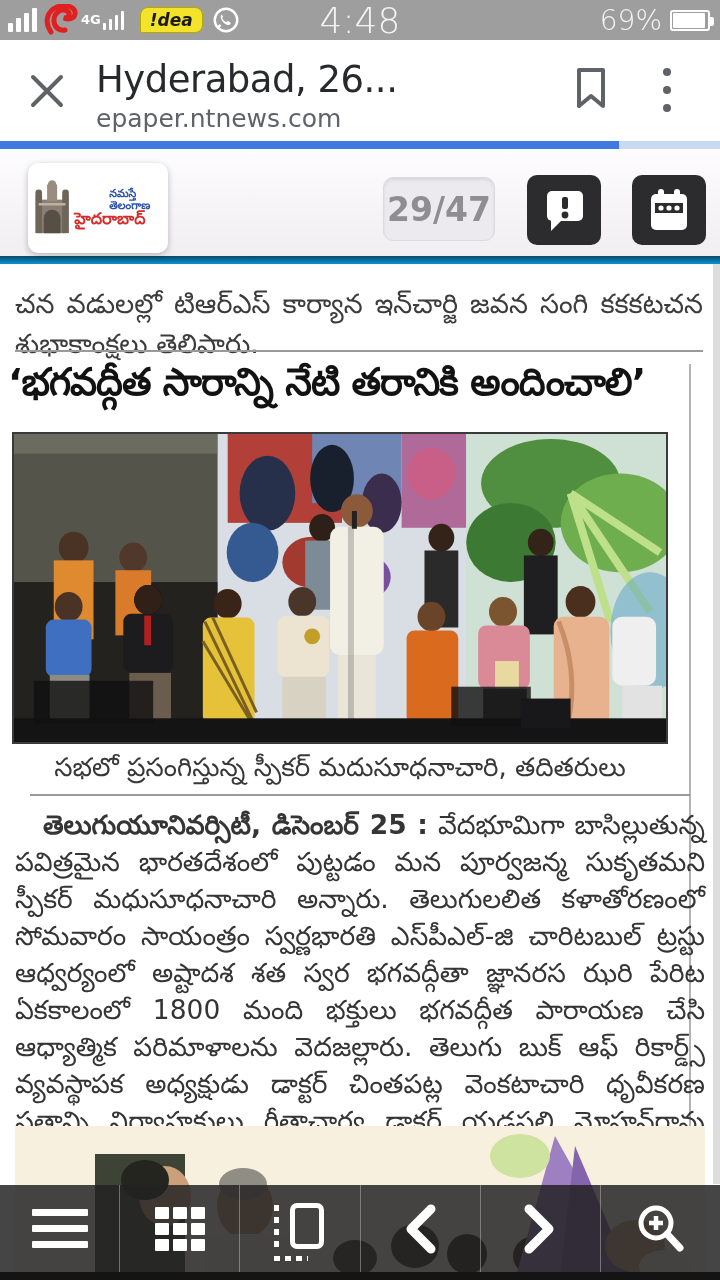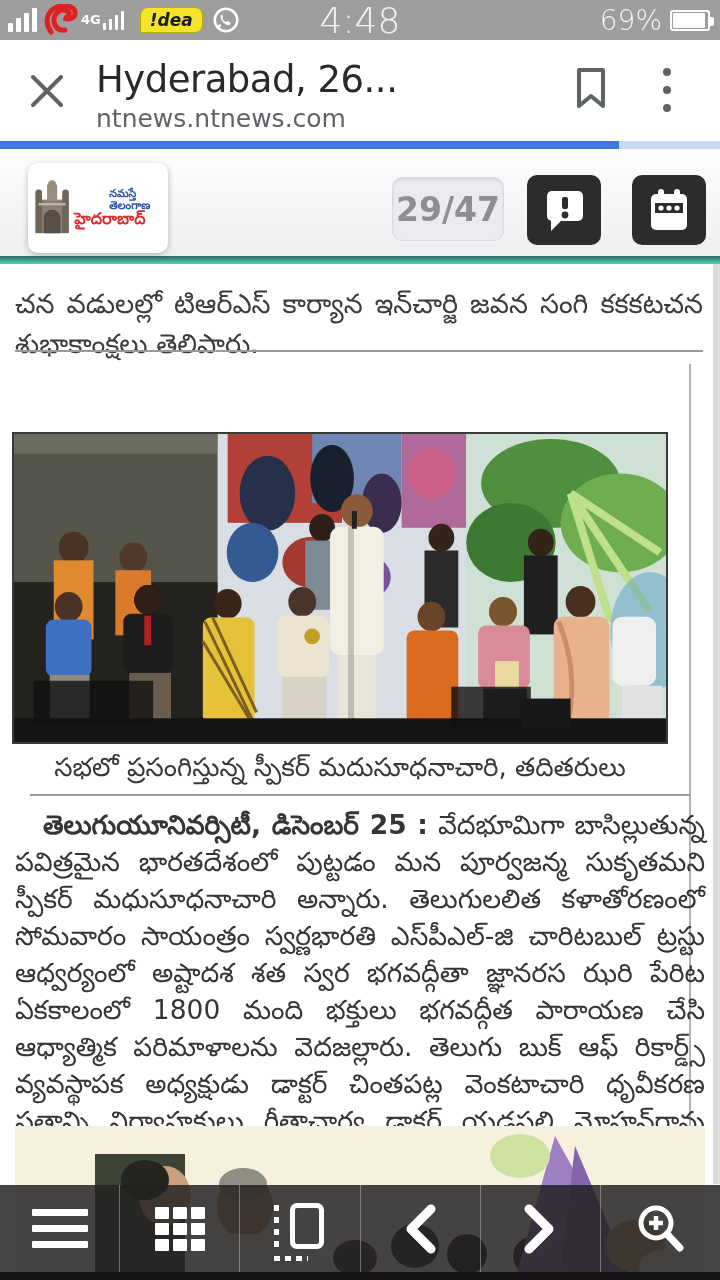--- a/index.html
+++ b/index.html
@@ -1,17 +1,17 @@
 <!DOCTYPE html>
 <html><head>
 <meta charset="utf-8">
 <style>
   html,body{margin:0;padding:0;background:#555;}
   *{box-sizing:border-box;font-family:"DejaVu Sans","Liberation Sans",sans-serif;}
-  .screen{position:relative;width:720px;height:1280px;margin:0 auto;background:#5eead4;overflow:hidden;}
+  .screen{position:relative;width:720px;height:1280px;margin:0 auto;background:#0ea5e9;overflow:hidden;}
 
   
   .status-bar{position:absolute;top:0;left:0;width:720px;height:40px;background:#9e9e9e;display:flex;align-items:center;padding:0 8px;}
   .sig-bars{display:flex;align-items:flex-end;gap:3px;margin-right:6px;}
   .sig-bars i{display:block;width:5px;background:#fff;border-radius:1px;}
   .airtel{width:36px;height:32px;margin-right:2px;}
   .fourg{color:#fff;font-size:13px;font-weight:bold;line-height:12px;margin-right:2px;text-align:center;}
   .sig-bars.small i{width:3px;}
   .idea-badge{background:#f3e32a;color:#1a1a1a;font-weight:bold;font-style:italic;font-size:17px;padding:2px 9px;border-radius:8px 8px 8px 2px;margin:0 8px 0 10px;border:1px solid #b7a900;}
   .wa-icon{width:30px;height:30px;}
@@ -31,21 +31,21 @@
   .kebab i{width:8px;height:8px;border-radius:50%;background:#5f6368;}
   .progress{position:absolute;top:141px;left:0;width:720px;height:8px;background:#c9d9f2;}
   .progress .bar{height:100%;width:86%;background:#3f7ae0;}
 
   
   .ep-toolbar{position:absolute;top:149px;left:0;width:720px;height:107px;background:linear-gradient(180deg,#fdfcfe 0%,#f1eef2 100%);}
   .logo-card{position:absolute;left:28px;top:14px;width:140px;height:90px;background:#fff;border-radius:10px;box-shadow:0 2px 6px rgba(0,0,0,0.25);display:flex;align-items:center;padding:4px;}
   .logo-text{margin-left:2px;line-height:1.05;}
   .logo-text .l1{font-size:11px;color:#2a52a8;font-weight:bold;display:block;margin-left:35px;}
   .logo-text .l2{font-size:16px;color:#d92b2b;font-weight:bold;display:block;}
-  .page-indicator{position:absolute;left:383px;top:28px;width:112px;height:64px;background:#eceaee;border:1px solid #dcd9df;border-radius:10px;box-shadow:inset 0 2px 3px rgba(0,0,0,0.08);display:flex;align-items:center;justify-content:center;font-size:33px;font-weight:bold;color:#8d8d92;margin-left:9px;}
+  .page-indicator{position:absolute;left:383px;top:28px;width:112px;height:64px;background:#eceaee;border:1px solid #dcd9df;border-radius:10px;box-shadow:inset 0 2px 3px rgba(0,0,0,0.08);display:flex;align-items:center;justify-content:center;font-size:33px;font-weight:bold;color:#8d8d92;}
   .dark-btn{position:absolute;top:26px;width:74px;height:70px;background:#2c2b2d;border-radius:10px;display:flex;align-items:center;justify-content:center;}
   .toolbar-shadow{position:absolute;top:256px;left:0;width:720px;height:10px;background:linear-gradient(180deg,rgba(0,0,0,0.55),rgba(0,0,0,0));}
 
   
   .page{position:absolute;top:264px;left:0;width:720px;height:1016px;background:#fff;}
   .right-gutter{position:absolute;top:0;right:0;width:7px;height:920px;background:#dcdcdc;}
   .col-rule{position:absolute;left:689px;top:100px;width:2px;height:772px;background:#b3b3b3;}
   .partial-text{position:absolute;left:15px;top:4px;width:688px;font-size:27px;line-height:40px;color:#3c3c3c;text-align:justify;margin-top:16px;}
   .divider1{position:absolute;left:15px;top:86px;width:688px;height:2px;background:#9a9a9a;}
   .headline{position:absolute;left:8px;top:96px;width:672px;font-size:38px;font-weight:bold;color:#121212;letter-spacing:-1px;}
@@ -106,21 +106,21 @@
           <span class="tip"></span>
         </span>
     </span>
   </div>
 
   <div class="browser-header">
     <svg class="close-x" viewBox="0 0 38 38">
       <path d="M5 5 L33 33 M33 5 L5 33" stroke="#5f6368" stroke-width="4" stroke-linecap="round"></path>
     </svg>
     <div class="bh-title">Hyderabad, 26...</div>
-    <div class="bh-url">ntnews.ntnews.com</div>
+    <div class="bh-url">epaper.ntnews.com</div>
     <svg class="bookmark" viewBox="0 0 32 44">
       <path d="M4 4 h24 v36 l-12 -10 l-12 10 z" fill="none" stroke="#5f6368" stroke-width="4" stroke-linejoin="round"></path>
     </svg>
     <div class="kebab">
         <i></i>
         <i></i>
         <i></i>
       </div>
   </div>
   <div class="progress">
@@ -168,20 +168,21 @@
   </div>
   <div class="toolbar-shadow"></div>
 
   <div class="page">
     <div class="right-gutter"></div>
     <div class="col-rule"></div>
 
     <div class="partial-text">చన వడులల్లో టిఆర్‌ఎస్ కార్యాన ఇన్‌చార్జి జవన సంగి కకకటచన శుభాకాంక్షలు తెలిపారు.</div>
     <div class="divider1"></div>
 
+    <div class="headline">‘భగవద్గీత సారాన్ని నేటి తరానికి అందించాలి’</div>
 
     <svg class="photo" viewBox="0 0 656 312" preserveAspectRatio="none">
 
       <rect x="0" y="0" width="205" height="312" fill="#55544a"></rect>
       <rect x="0" y="150" width="205" height="162" fill="#23221f"></rect>
       <rect x="0" y="0" width="205" height="20" fill="#6c6b60"></rect>
 
       <rect x="205" y="0" width="250" height="312" fill="#d9dde4"></rect>
       <rect x="215" y="0" width="115" height="90" fill="#b34038"></rect>
       <rect x="300" y="0" width="90" height="70" fill="#6f86b5"></rect>

